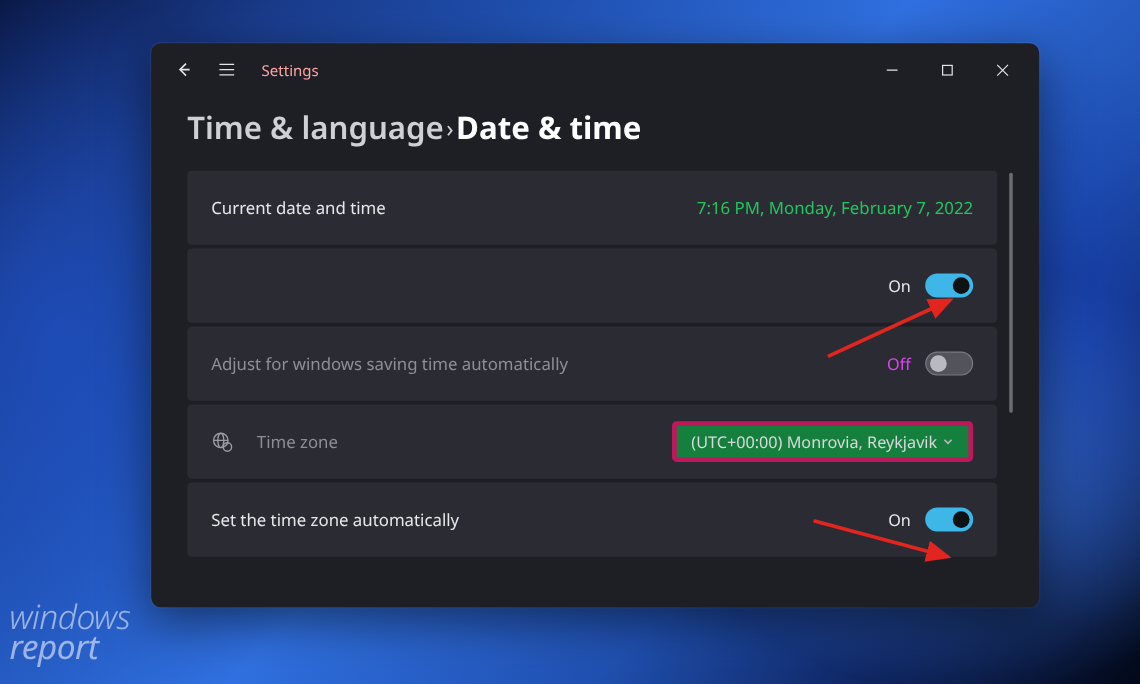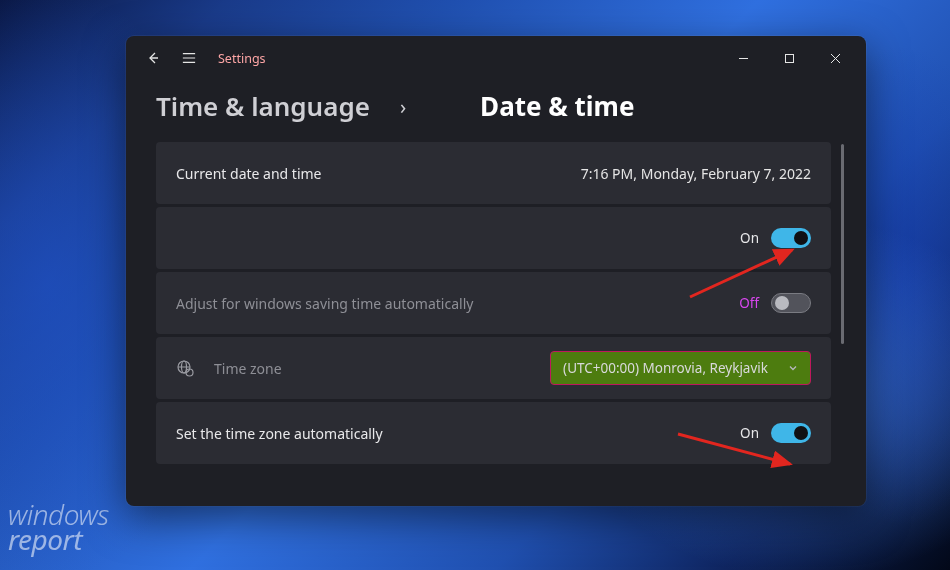--- a/index.html
+++ b/index.html
@@ -40,66 +40,66 @@
     }
     .tb-left { display: flex; align-items: center; gap: 22px; }
     .tb-icon { width: 14px; height: 14px; display: flex; align-items: center; justify-content: center; color: #e5e5e5; cursor: pointer; }
     .tb-icon svg { stroke: currentColor; fill: none; }
     .app-name { font-size: 12.5px; color: #fca5a5; font-weight: 400; }
     .tb-right { margin-left: auto; display: flex; }
     .winbtn { width: 46px; height: 32px; display: flex; align-items: center; justify-content: center; color: #e5e5e5; cursor: pointer; }
     .winbtn svg { stroke: currentColor; fill: none; stroke-width: 1; }
     .breadcrumb {
       padding: 8px 30px 18px 30px;
-      display: flex; align-items: center; gap: 30px;
+      display: flex; align-items: center; gap: 2px;
       color: #fff;
     }
     .bc-parent { font-size: 26px; font-weight: 600; color: #cfcfd4; cursor: pointer; }
     .bc-sep { font-size: 20px; color: #cfcfd4; }
-    .bc-current { font-size: 26px; font-weight: 700; color: #fff; margin-left: 44px; }
+    .bc-current { font-size: 26px; font-weight: 700; color: #fff; }
     .content {
       flex: 1; padding: 0 20px 0 30px;
       display: flex; gap: 10px;
       overflow: hidden;
       justify-content: space-between;
     }
     .rows { flex: 1; display: flex; flex-direction: column; gap: 3px; }
     .card {
       background: #2b2c33;
       border-radius: 4px;
       min-height: 62px;
       display: flex; align-items: center;
       padding: 0 20px;
       gap: 18px;
     }
     .label { font-size: 14px; color: #e8e8ea; }
     .label.muted { color: #8e8f96; }
-    .value { margin-left: auto; font-size: 14px; color: #e5e5e5; }
+    .value { margin-left: auto; font-size: 14px; color: #22c55e; }
     .toggle-wrap { margin-left: auto; display: flex; align-items: center; gap: 12px; }
     .toggle-state { font-size: 13.5px; color: #e8e8ea; }
     .toggle-state.muted { color: #d946ef; }
     .toggle {
       width: 40px; height: 20px; border-radius: 11px;
       position: relative; cursor: pointer;
     }
     .toggle.on { background: #3fb6e8; }
     .toggle.off { background: #52535b; border: 1px solid #7a7b82; }
     .toggle .knob {
       position: absolute; top: 3px; width: 14px; height: 14px; border-radius: 50%;
     }
     .toggle.on .knob { right: 3px; background: #101114; }
     .toggle.off .knob { left: 3px; top: 2px; background: #b9bac0; }
     .dropdown {
       margin-left: auto;
-      background: #4d7c0f;
-      border: 1px solid #be185d;
+      background: #15803d;
+      border: 4px solid #be185d;
       border-radius: 4px;
       height: 34px;
       display: flex; align-items: center;
-      padding: 0 12px; gap: 20px;
+      padding: 0 12px; gap: 4px;
       font-size: 13.5px; color: #d9d9dc;
       cursor: pointer;
     }
     .chev { width: 10px; height: 10px; }
     .globe-icon { width: 18px; height: 18px; color: #9a9ba2; flex-shrink: 0; }
     .globe-icon + .label { margin-left: 2px; }
     .scroll {
       width: 3px; background: #6a6b72; border-radius: 2px;
       height: 200px; margin-top: 2px; margin-right: 2px;
     }

